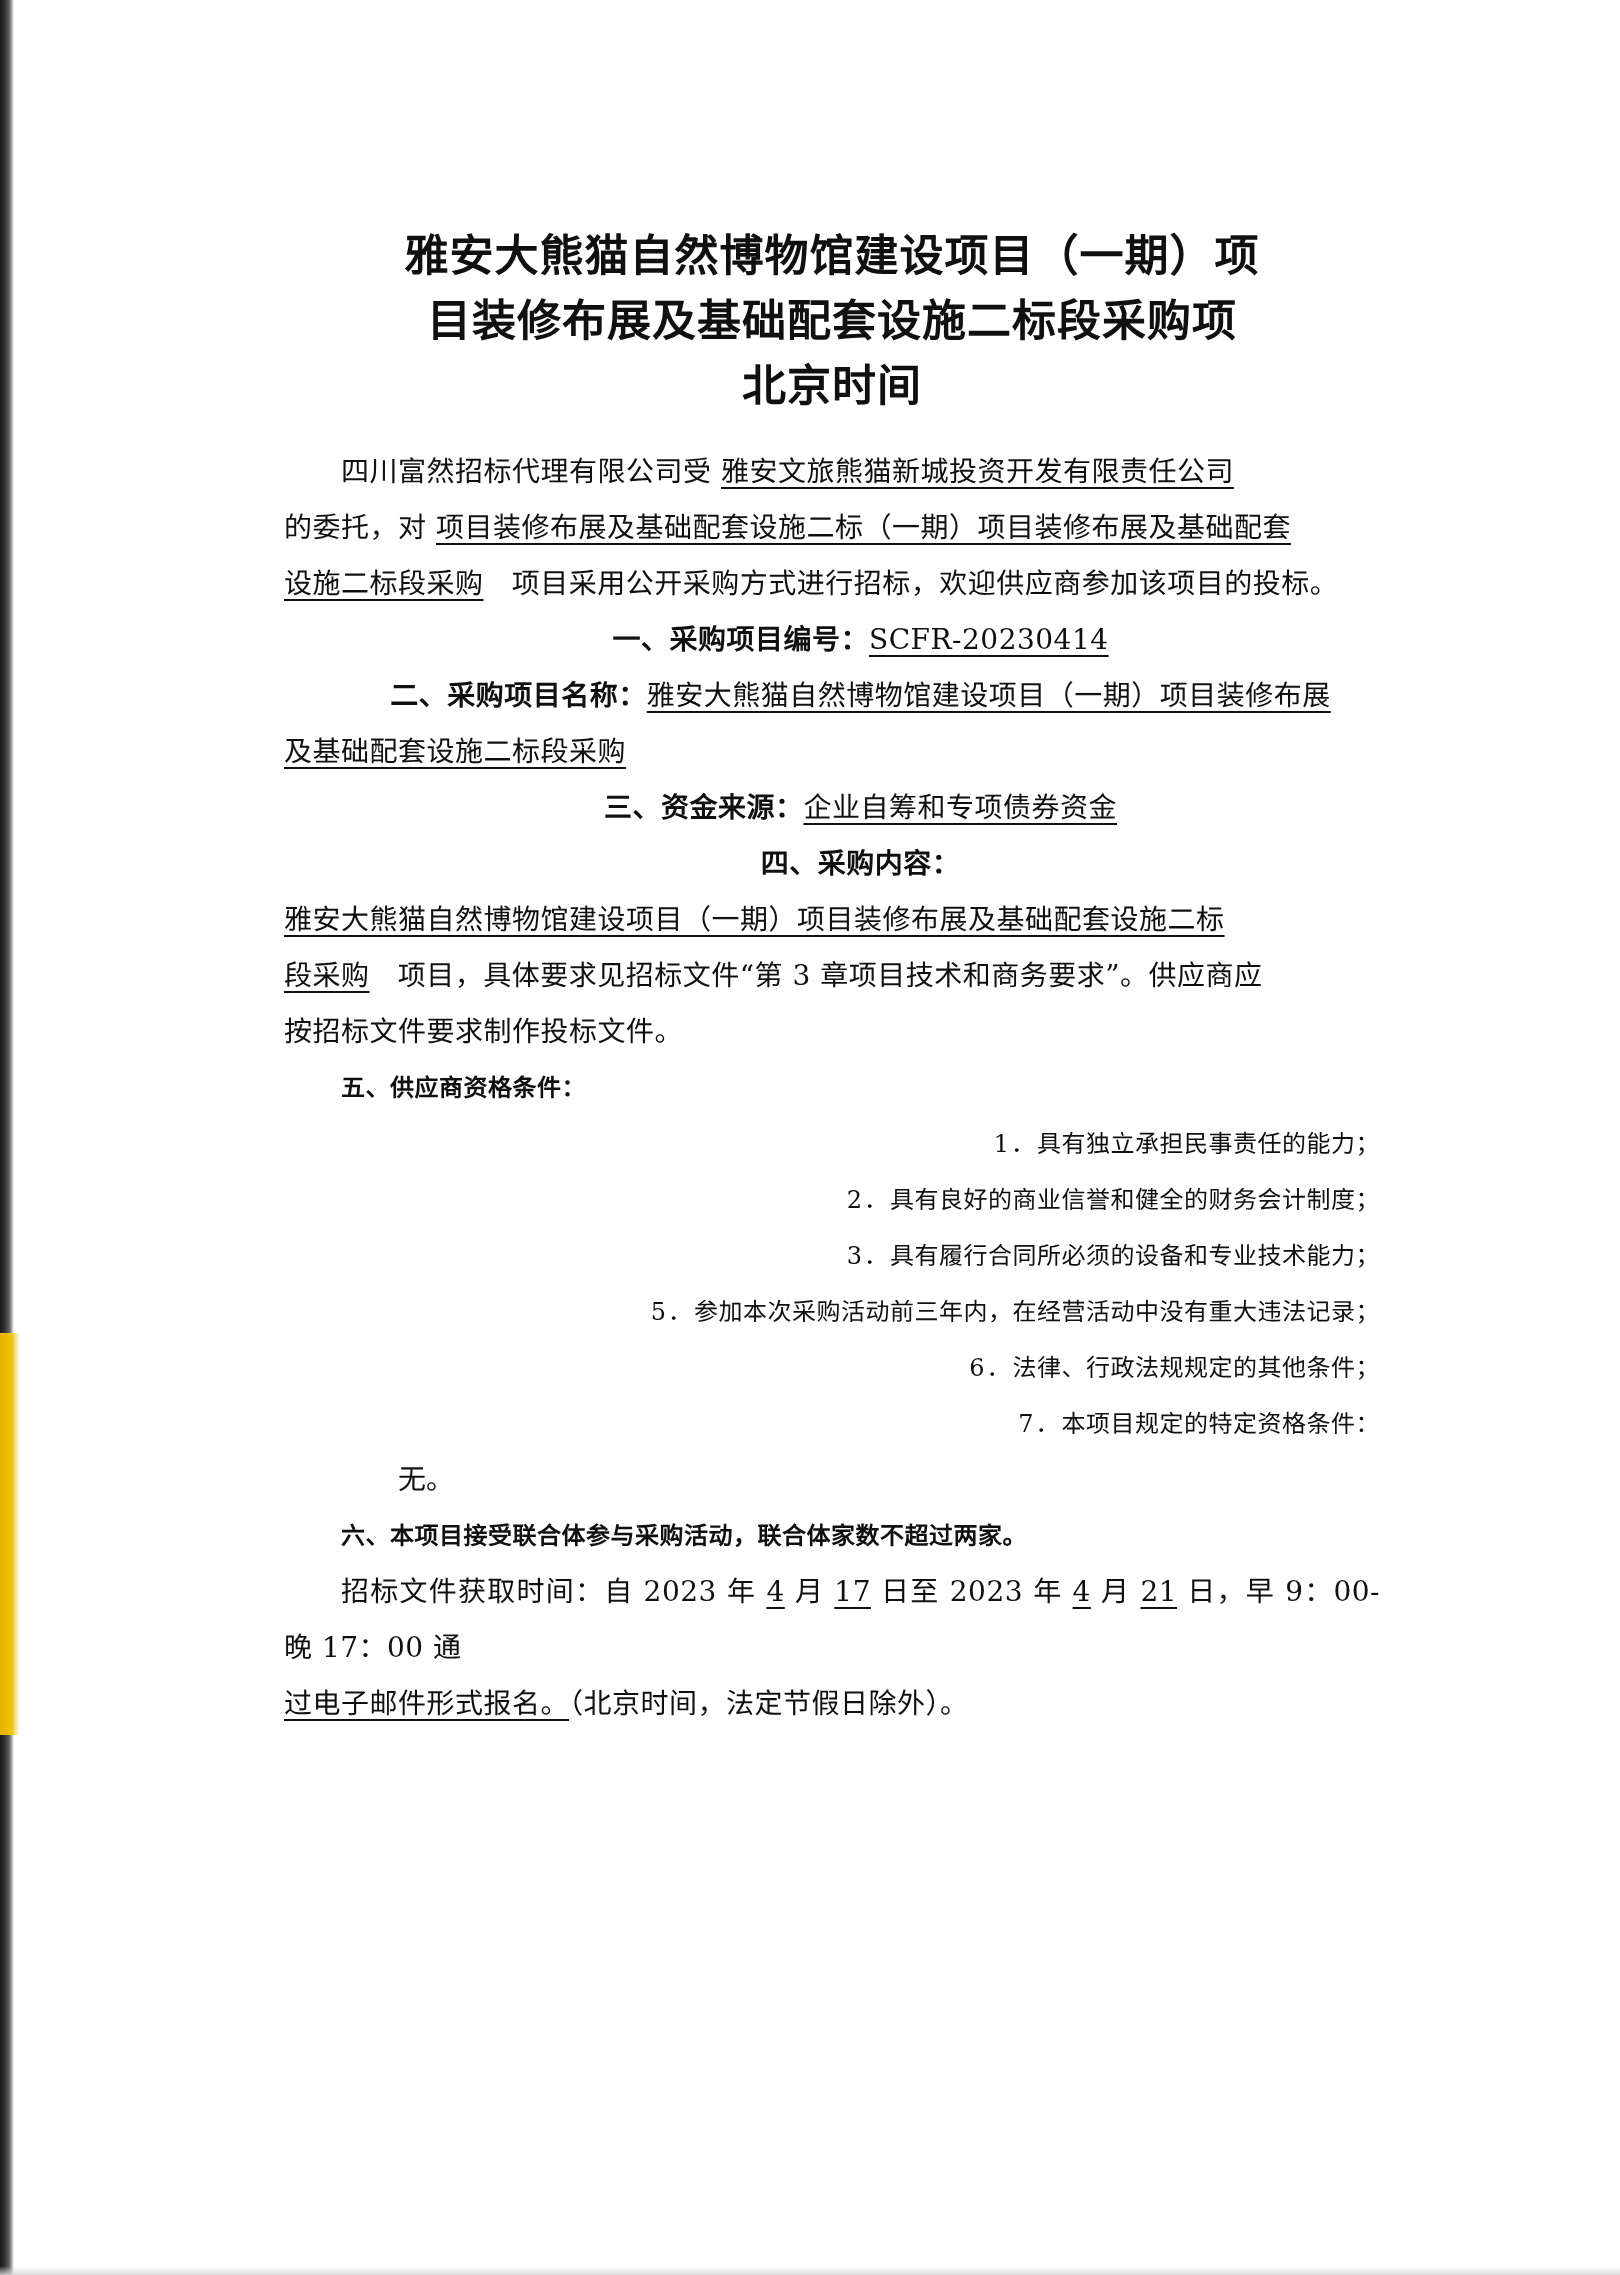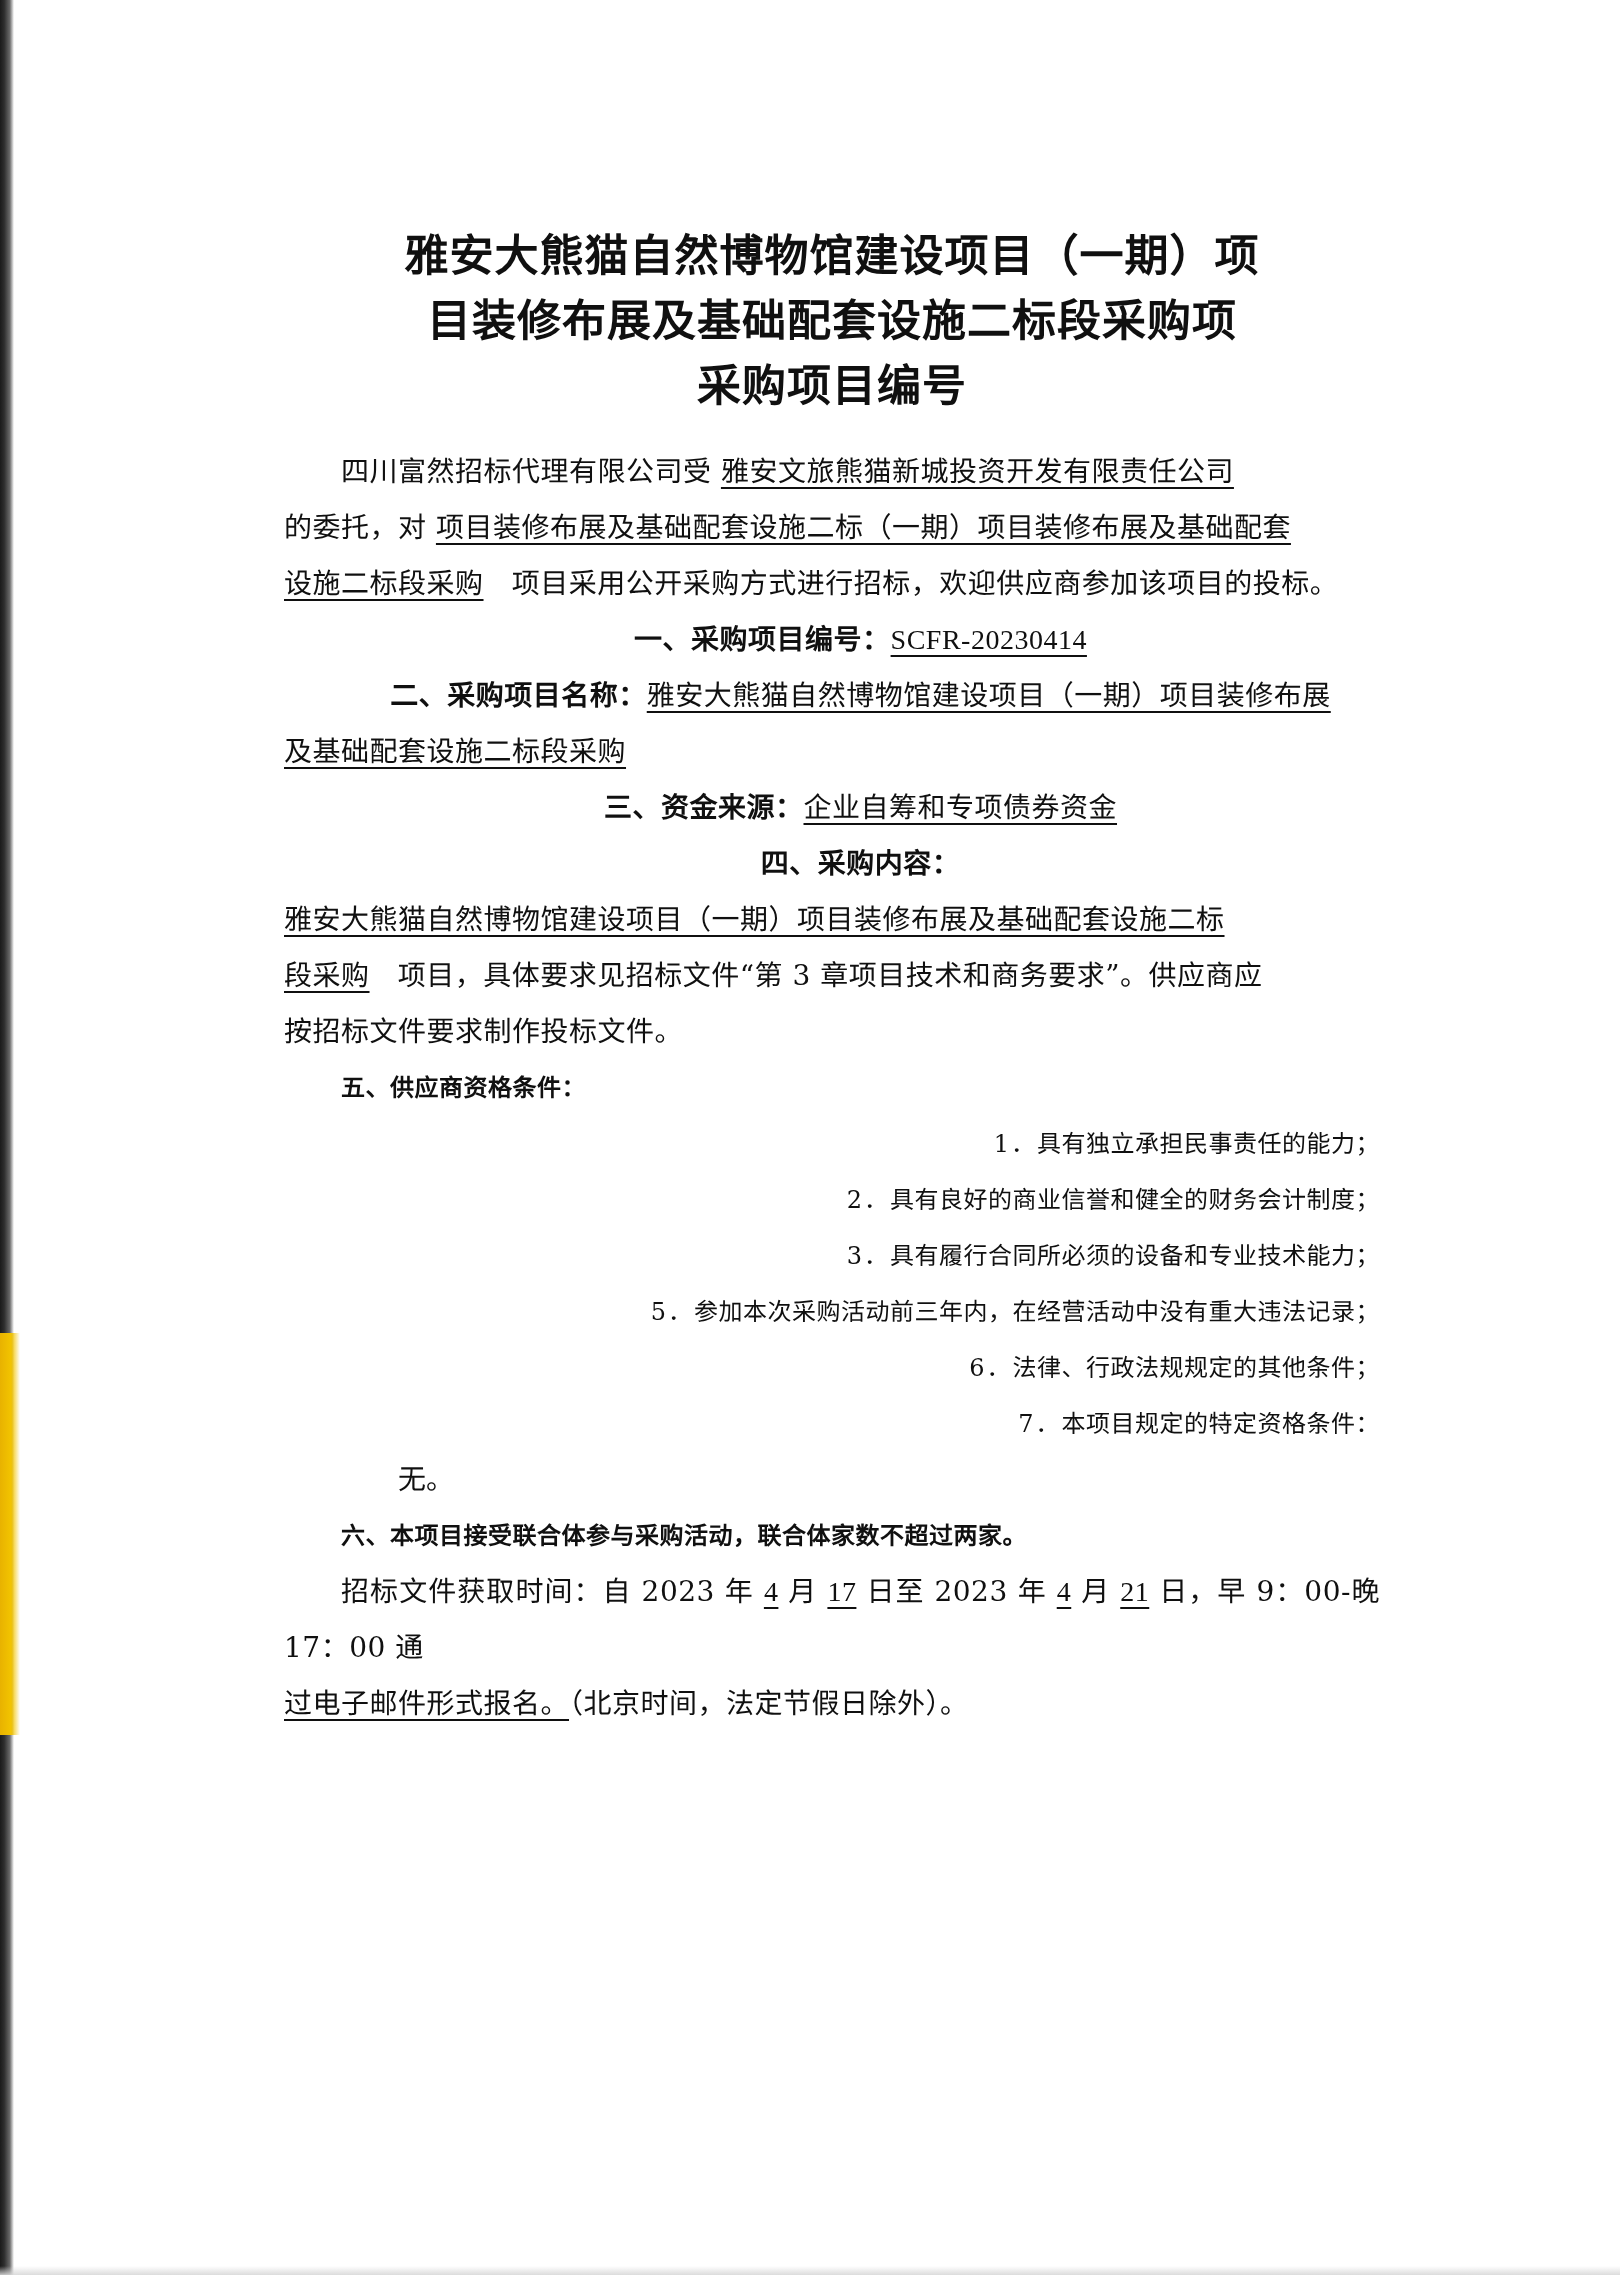--- a/index.html
+++ b/index.html
@@ -58,21 +58,20 @@
     line-height: 56px;
     margin: 0;
     text-align: justify;
     letter-spacing: 0.5px;
   }
   .indent2 { text-indent: 57px; }
   .u {
     text-decoration: underline;
     text-underline-offset: 5.9px;
     text-decoration-thickness: 1.5px;
-    font-family: Liberation Serif, serif;
   }
   .section-head {
     font-size: 28px;
     line-height: 56px;
     font-weight: bold;
     margin: 0;
     text-indent: 57px;
     letter-spacing: 0.5px;
     text-align: center;
   }
@@ -118,21 +117,21 @@
 
   <div class="edge-left-dark"></div>
   <div class="edge-left-yellow"></div>
   <div class="edge-bottom"></div>
 
   <div class="content">
 
     <h1 class="doc-title">
       <span class="tl">雅安大熊猫自然博物馆建设项目（一期）项</span>
       <span class="tl">目装修布展及基础配套设施二标段采购项</span>
-      <span class="tl">采购项目编号</span>
+      <span class="tl">北京时间</span>
     </h1>
 
     <p class="para indent2"><span>四川富然招标代理有限公司受</span> <span class="u">雅安文旅熊猫新城投资开发有限责任公司</span><br>
       <span>的委托，对</span> <span class="u">项目装修布展及基础配套设施二标（一期）项目装修布展及基础配套</span><br>
       <span class="u">设施二标段采购</span>&nbsp;&nbsp;&nbsp;<span>项目采用公开采购方式进行招标，欢迎供应商参加该项目的投标。</span>
     </p>
 
     <p class="section-head"><span>一、采购项目编号：</span><span class="tail u">SCFR-20230414</span></p>
 
     <p class="section-head"><span>二、采购项目名称：</span><span class="tail u">雅安大熊猫自然博物馆建设项目（一期）项目装修布展</span></p>

